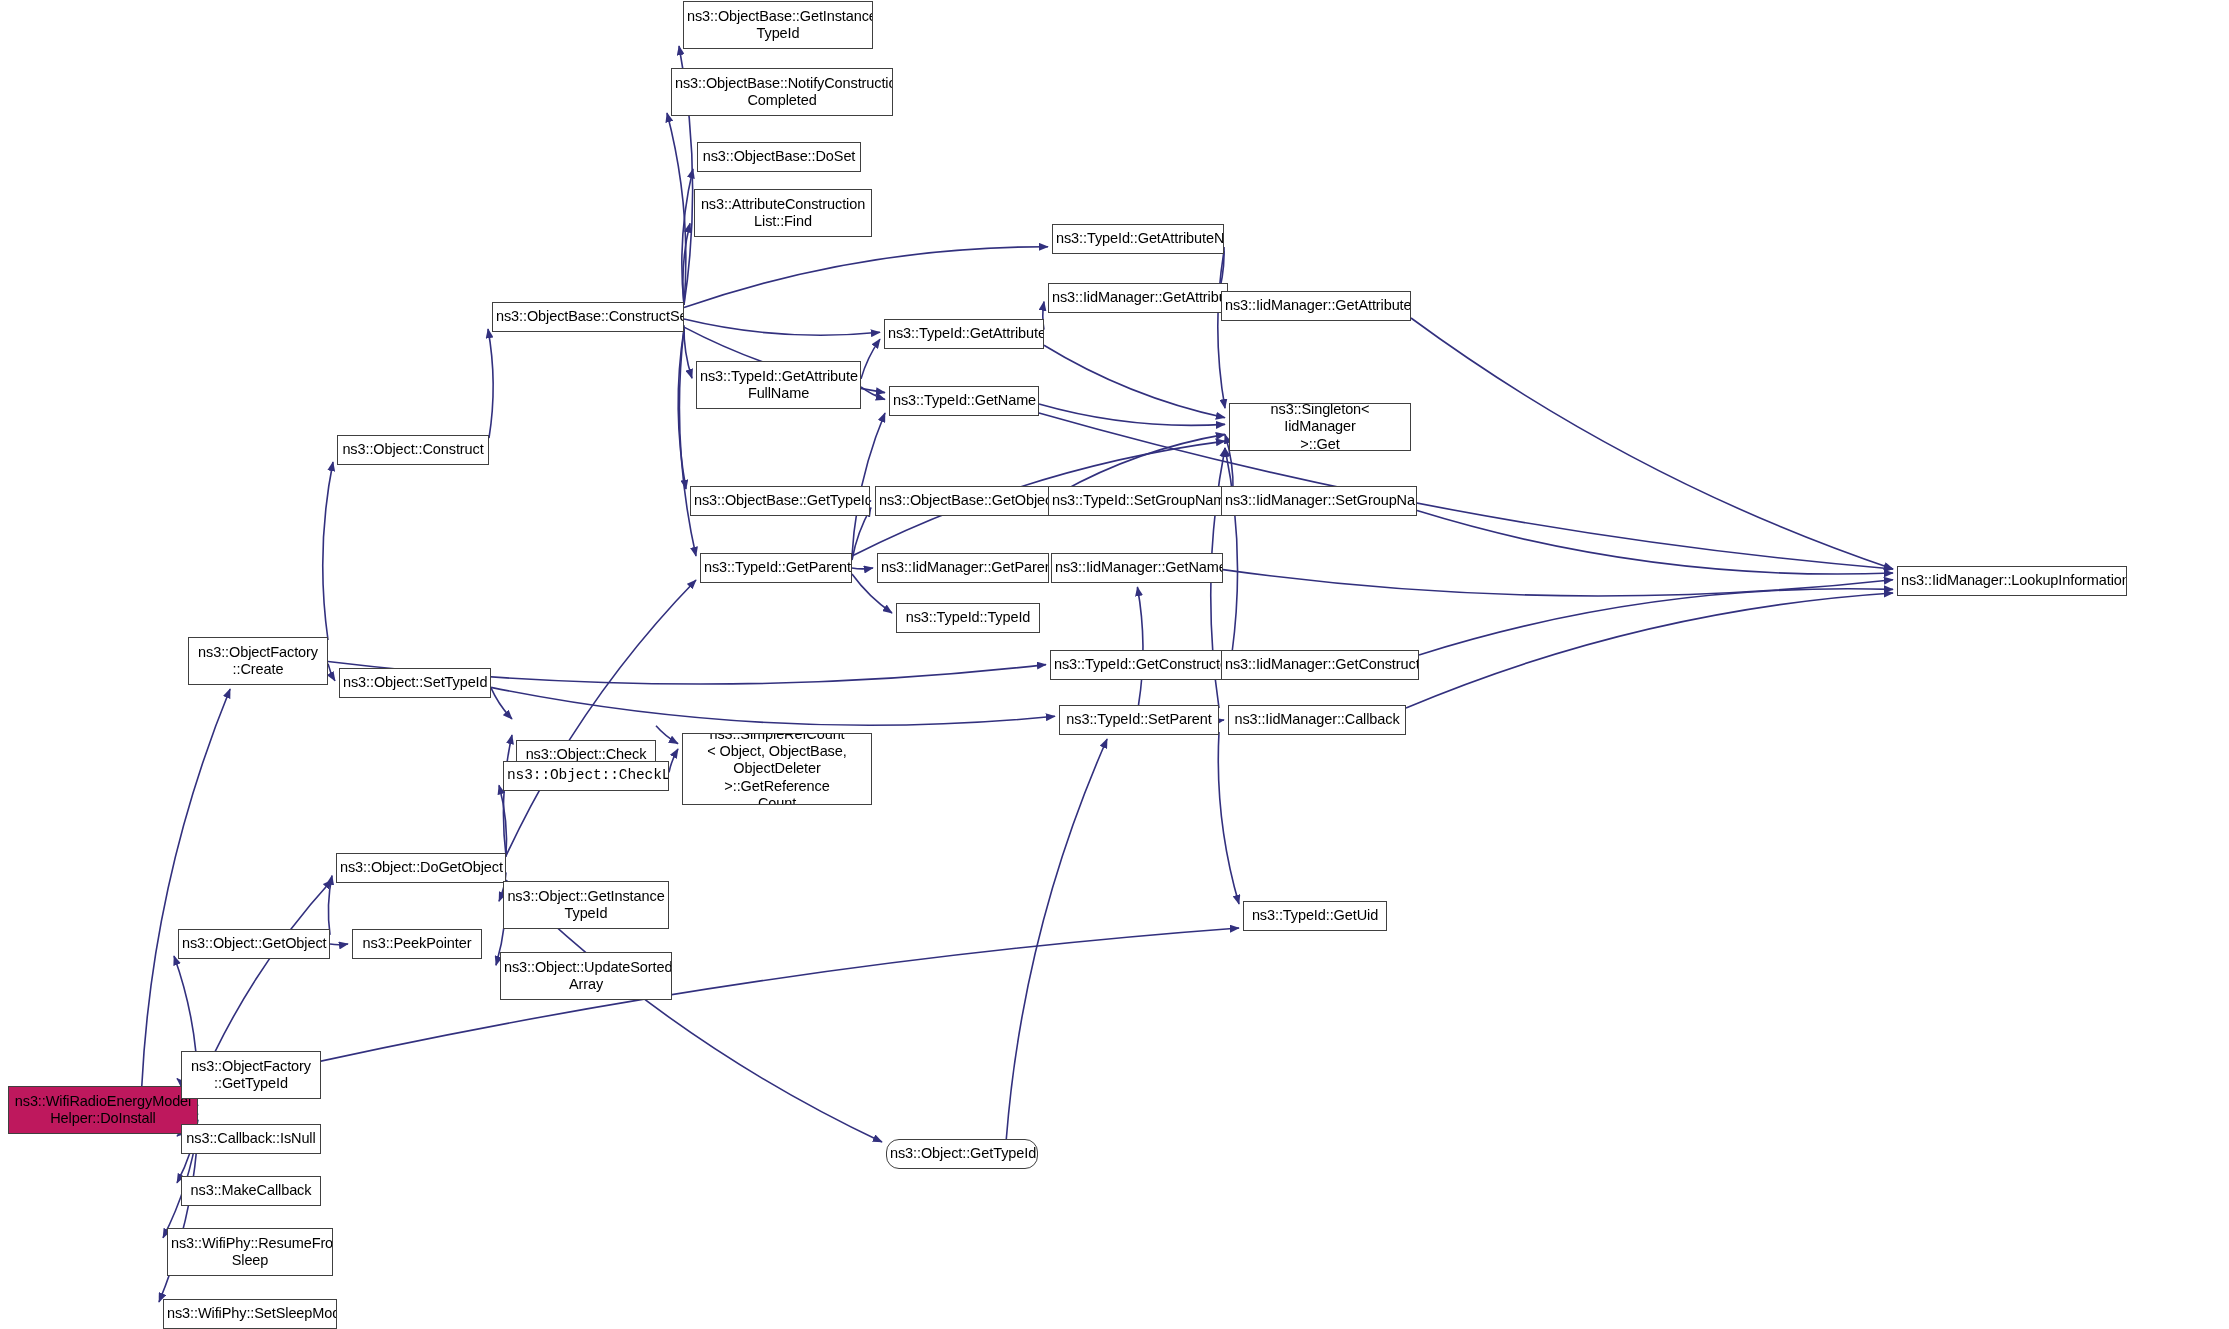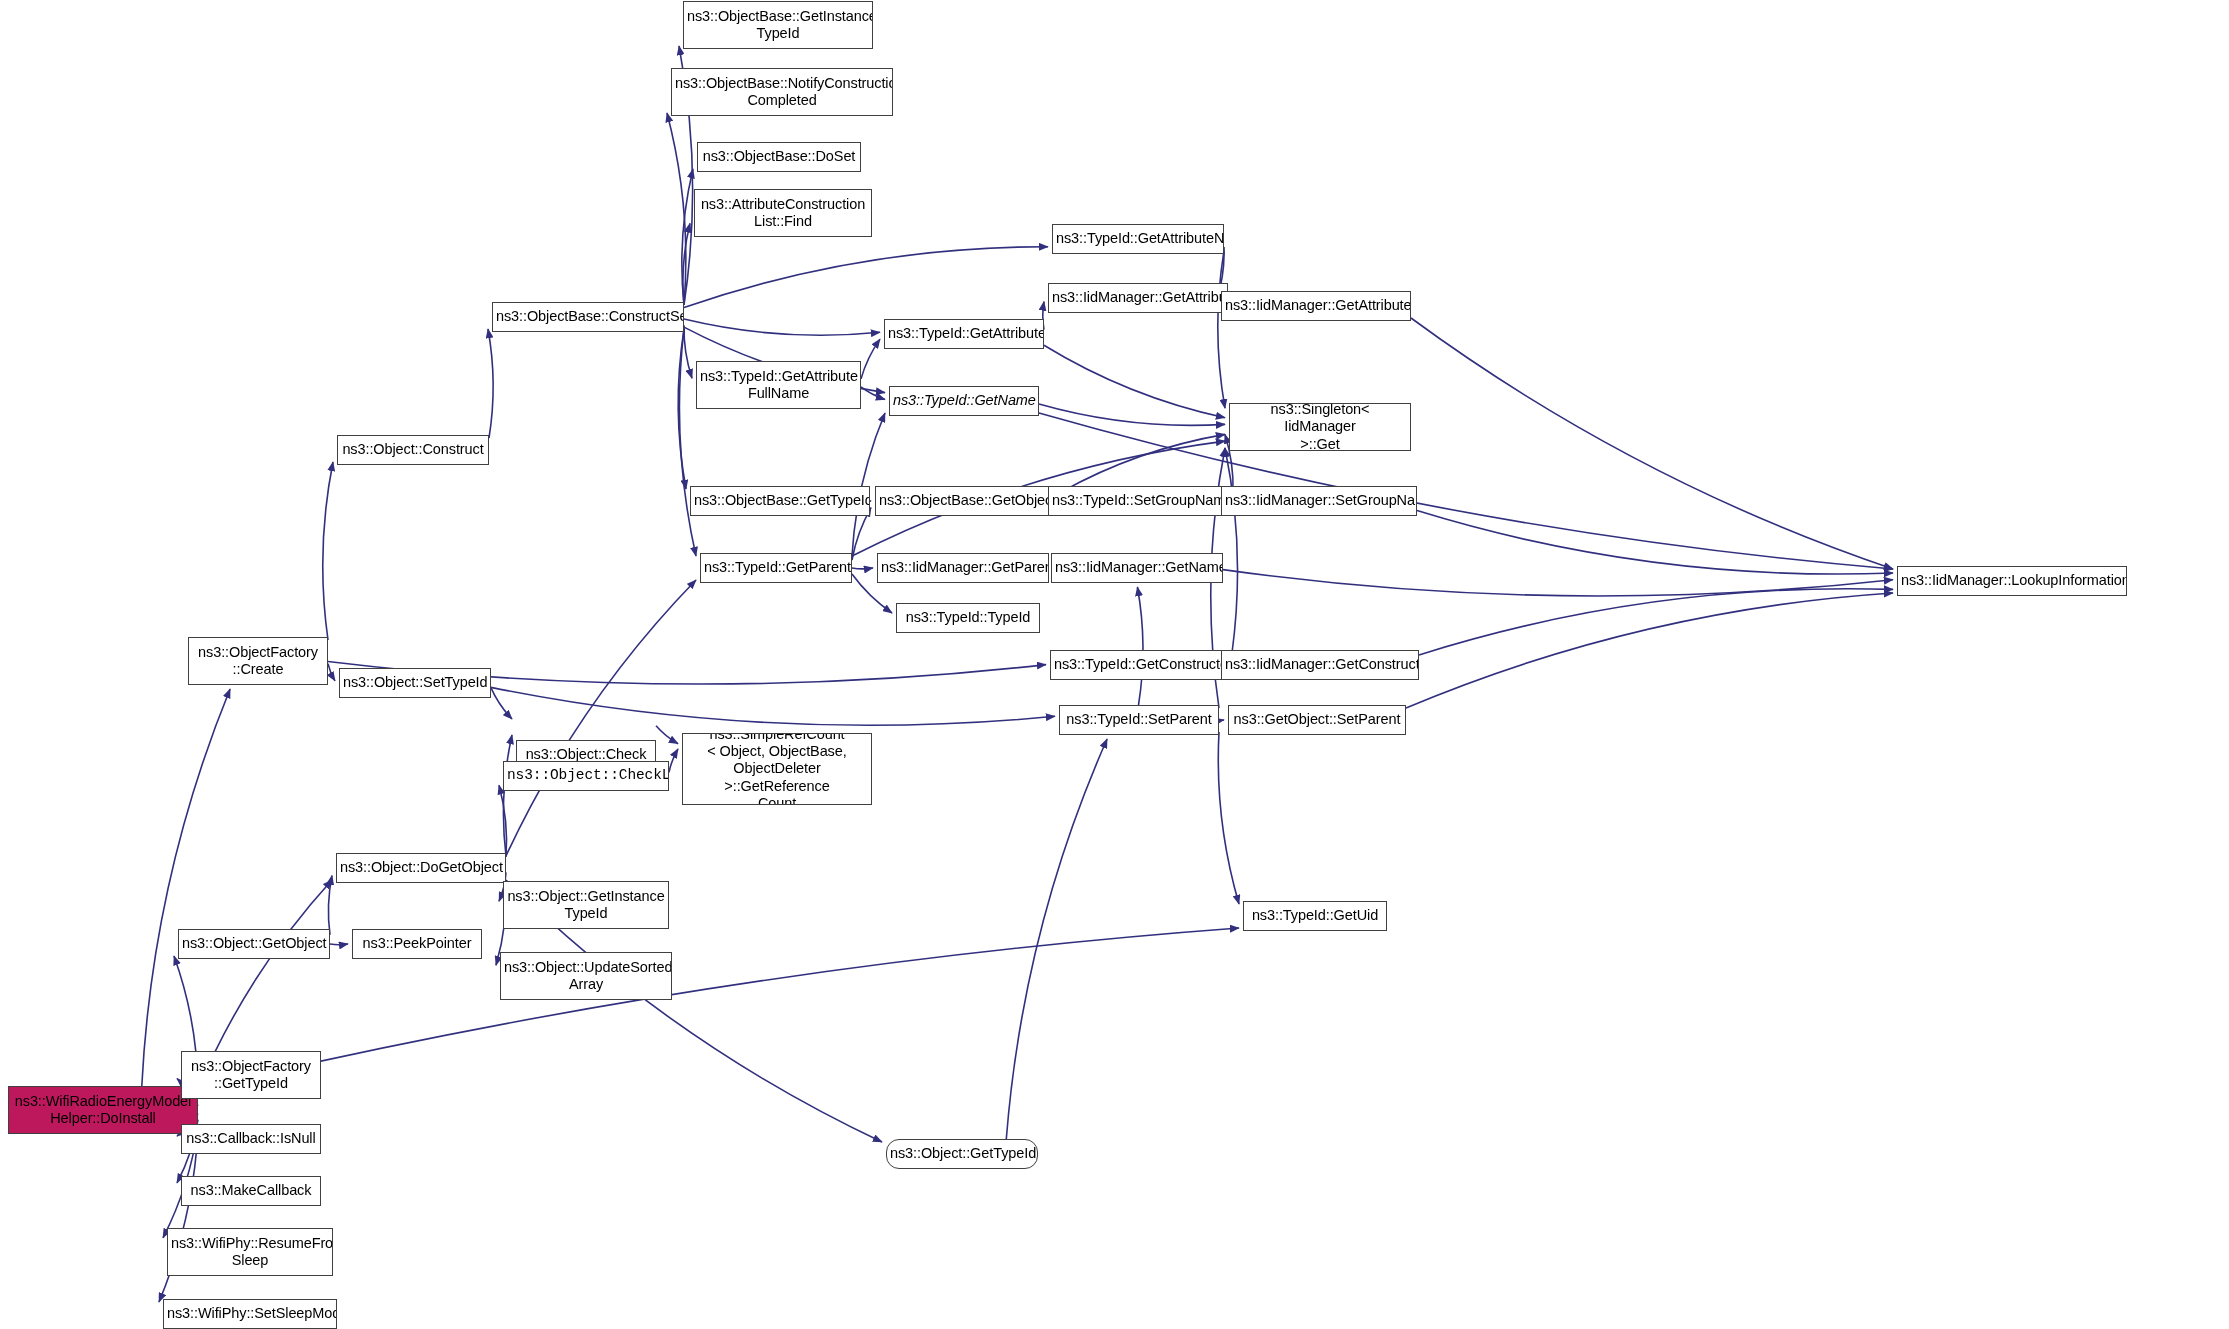--- a/index.html
+++ b/index.html
@@ -140,34 +140,34 @@
       <div class="node" style="left: 683px; top: 1px; width: 190px; height: 48px;"><span>ns3::ObjectBase::GetInstance
 TypeId</span></div>
       <div class="node" style="left: 671px; top: 68px; width: 222px; height: 48px;"><span>ns3::ObjectBase::NotifyConstruction
 Completed</span></div>
       <div class="node" style="left: 697px; top: 142px; width: 164px; height: 30px;"><span>ns3::ObjectBase::DoSet</span></div>
       <div class="node" style="left: 694px; top: 189px; width: 178px; height: 48px;"><span>ns3::AttributeConstruction
 List::Find</span></div>
       <div class="node" style="left: 696px; top: 361px; width: 165px; height: 48px;"><span>ns3::TypeId::GetAttribute
 FullName</span></div>
       <div class="node" style="left: 884px; top: 319px; width: 160px; height: 30px;"><span>ns3::TypeId::GetAttribute</span></div>
-      <div class="node" style="left: 889px; top: 386px; width: 150px; height: 30px; font-style: italic;"><span>ns3::TypeId::GetName</span></div>
+      <div class="node" style="left: 889px; top: 386px; width: 150px; height: 30px;"><span>ns3::TypeId::GetName</span></div>
       <div class="node" style="left: 1052px; top: 224px; width: 172px; height: 30px;"><span>ns3::TypeId::GetAttributeN</span></div>
       <div class="node" style="left: 1048px; top: 283px; width: 180px; height: 30px;"><span>ns3::IidManager::GetAttribute</span></div>
       <div class="node" style="left: 1221px; top: 291px; width: 190px; height: 30px;"><span>ns3::IidManager::GetAttributeN</span></div>
       <div class="node" style="left: 1229px; top: 403px; width: 182px; height: 48px;"><span>ns3::Singleton&lt; IidManager
 &gt;::Get</span></div>
       <div class="node" style="left: 690px; top: 486px; width: 180px; height: 30px;"><span>ns3::ObjectBase::GetTypeId</span></div>
       <div class="node" style="left: 875px; top: 486px; width: 186px; height: 30px;"><span>ns3::ObjectBase::GetObjectIid</span></div>
       <div class="node" style="left: 1048px; top: 486px; width: 185px; height: 30px;"><span>ns3::TypeId::SetGroupName</span></div>
       <div class="node" style="left: 1221px; top: 486px; width: 196px; height: 30px;"><span>ns3::IidManager::SetGroupName</span></div>
       <div class="node" style="left: 700px; top: 553px; width: 152px; height: 30px;"><span>ns3::TypeId::GetParent</span></div>
       <div class="node" style="left: 877px; top: 553px; width: 172px; height: 30px;"><span>ns3::IidManager::GetParent</span></div>
       <div class="node" style="left: 1051px; top: 553px; width: 172px; height: 30px;"><span>ns3::IidManager::GetName</span></div>
       <div class="node" style="left: 896px; top: 603px; width: 144px; height: 30px;"><span>ns3::TypeId::TypeId</span></div>
       <div class="node" style="left: 1050px; top: 650px; width: 182px; height: 30px;"><span>ns3::TypeId::GetConstructor</span></div>
       <div class="node" style="left: 1221px; top: 650px; width: 198px; height: 30px;"><span>ns3::IidManager::GetConstructor</span></div>
       <div class="node" style="left: 1059px; top: 705px; width: 160px; height: 30px;"><span>ns3::TypeId::SetParent</span></div>
-      <div class="node" style="left: 1228px; top: 705px; width: 178px; height: 30px;"><span>ns3::GetObject::SetParent</span></div>
+      <div class="node" style="left: 1228px; top: 705px; width: 178px; height: 30px;"><span>ns3::IidManager::Callback</span></div>
       <div class="node" style="left: 1897px; top: 566px; width: 230px; height: 30px;"><span>ns3::IidManager::LookupInformation</span></div>
       <div class="node" style="left: 1243px; top: 901px; width: 144px; height: 30px;"><span>ns3::TypeId::GetUid</span></div>
     </div>
 </div>
 
 </body></html>

